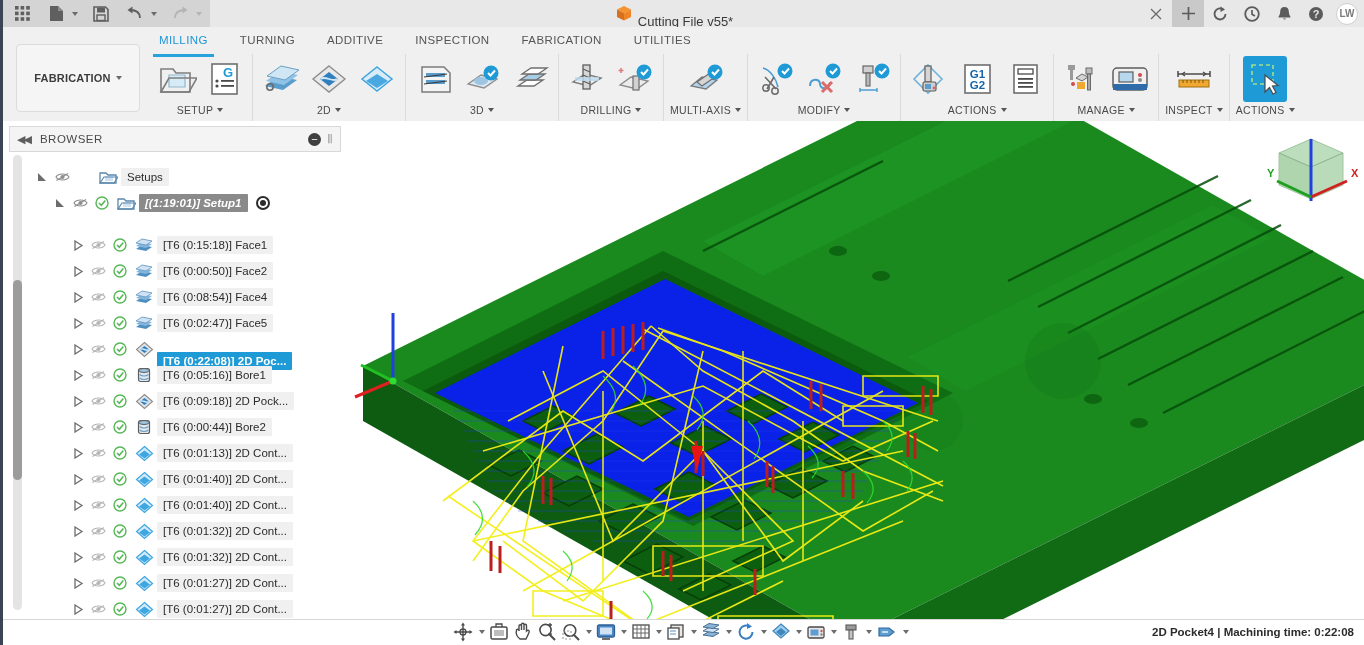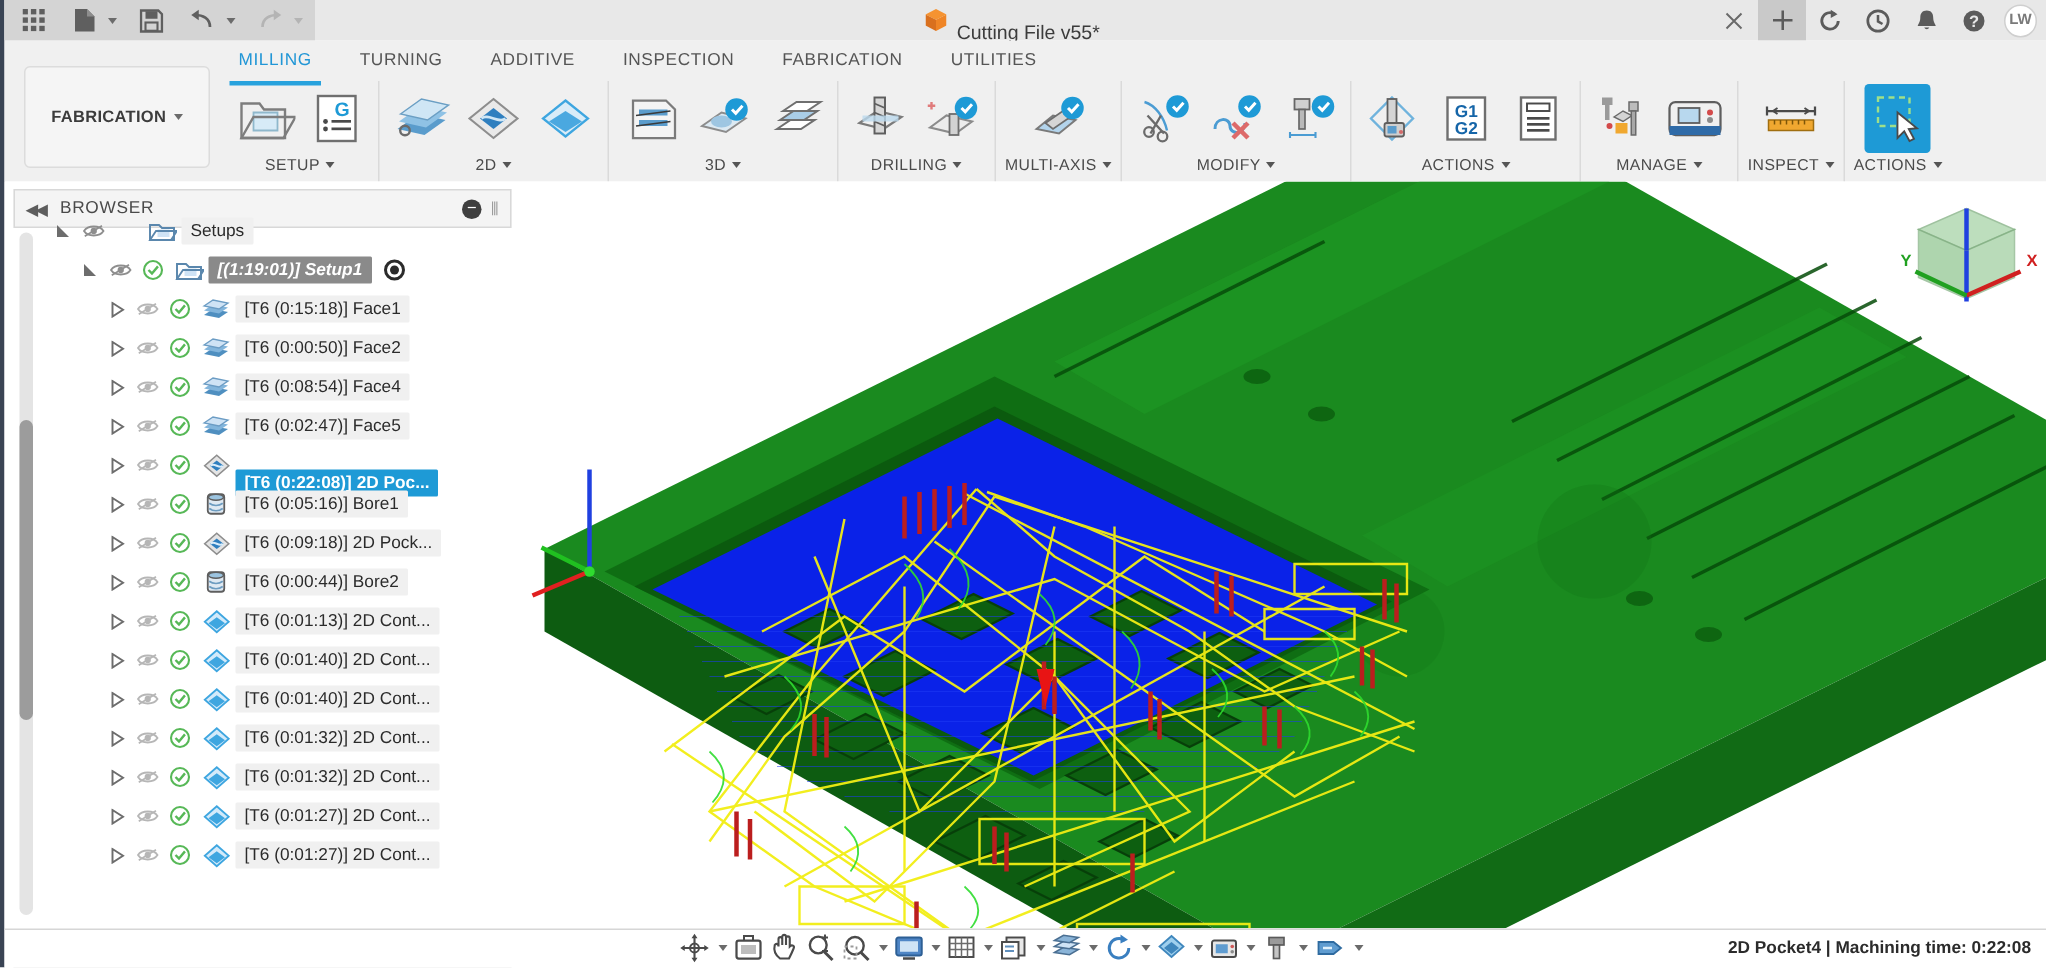--- a/index.html
+++ b/index.html
@@ -65,21 +65,21 @@
   .browser { position:absolute; left:6px; top:126px; width:332px; height:26px; }
   .browser-hdr {
     width:332px; height:26px; background:#f4f4f4; border:1px solid #d8d8d8;
     display:flex; align-items:center; padding:0 7px; font-size:11.5px; color:#4a4a4a; letter-spacing:.5px;
   }
   .collapse-ico { margin-right:10px; color:#5d5d5d; font-size:11px; cursor:pointer; letter-spacing:-2px;}
   .hdr-spacer { flex:1; }
   .circ-ico { width:13px;height:13px;border-radius:50%;background:#3f3f3f;display:flex;align-items:center;justify-content:center;color:#fff;font-size:11px;line-height:11px;cursor:pointer;}
   .grip { margin-left:6px; color:#9a9a9a; font-size:12px; }
 
-  .tree { position:absolute; left:6px; top:141px; width:332px; }
+  .tree { position:absolute; left:6px; top:164px; width:332px; }
   .trow { height:26px; display:flex; align-items:center; font-size:11.5px; color:#2b2b2b; white-space:nowrap; cursor:pointer; }
   .tw-arrow { width:18px; display:flex; align-items:center; justify-content:center; cursor:pointer; }
   .tw-eye { width:22px; display:flex; align-items:center; justify-content:center; cursor:pointer; }
   .tw-chk { width:22px; display:flex; align-items:center; justify-content:center; }
   .tw-icn { width:26px; display:flex; align-items:center; justify-content:center; }
   .tlabel { background:#f0f0f0; padding:3px 6px; border-radius:1px; }
   .trow.selected .tlabel { background:#1e9ad6; color:#fff; font-weight:bold;margin-top:24px; }
   .trow.setup .tlabel { background:#8a8a8a; color:#fff; font-weight:bold; }
   .radio-ico { width:14px;height:14px;border-radius:50%;border:2px solid #2b2b2b;margin-left:8px;display:flex;align-items:center;justify-content:center;cursor:pointer;}
   .radio-dot { width:6px;height:6px;border-radius:50%;background:#2b2b2b; }
@@ -744,21 +744,21 @@
             <path d="M2 4 h6 l2 2 h8 v8 h-16 z" fill="none" stroke="#5a87ad" stroke-width="1.3"></path>
             <path d="M7 7 h8 v5 h-8 z" fill="#cfe3f5"></path>
             <path d="M2 14 l4 -6 h14 l-4 6 z" fill="none" stroke="#5a87ad" stroke-width="1.2"></path>
           </svg>
         </span>
         <span class="tlabel">[(1:19:01)] Setup1</span>
         <span class="radio-ico">
           <span class="radio-dot"></span>
         </span>
       </div>
-      <div class="trow" style="padding-left: 60px;">
+      <div class="trow" style="padding-left: 60px; margin-top: 16px;">
         <span class="tw-arrow">
           <svg width="11" height="11" viewBox="0 0 11 11">
             <path d="M2 1 L9 5.5 L2 10 Z" fill="none" stroke="#6d6d6d" stroke-width="1.3"></path>
           </svg>
         </span>
         <span class="tw-eye">
           <svg width="15" height="12" viewBox="0 0 15 12">
             <path d="M1 6 C3.5 2 11.5 2 14 6 C11.5 10 3.5 10 1 6 Z" fill="none" stroke="#b6b6b6" stroke-width="1.2"></path>
             <circle cx="7.5" cy="6" r="2.1" fill="#b6b6b6"></circle>
             <path d="M1.5 9.5 L13 2.5" stroke="#b6b6b6" stroke-width="1.1"></path>

